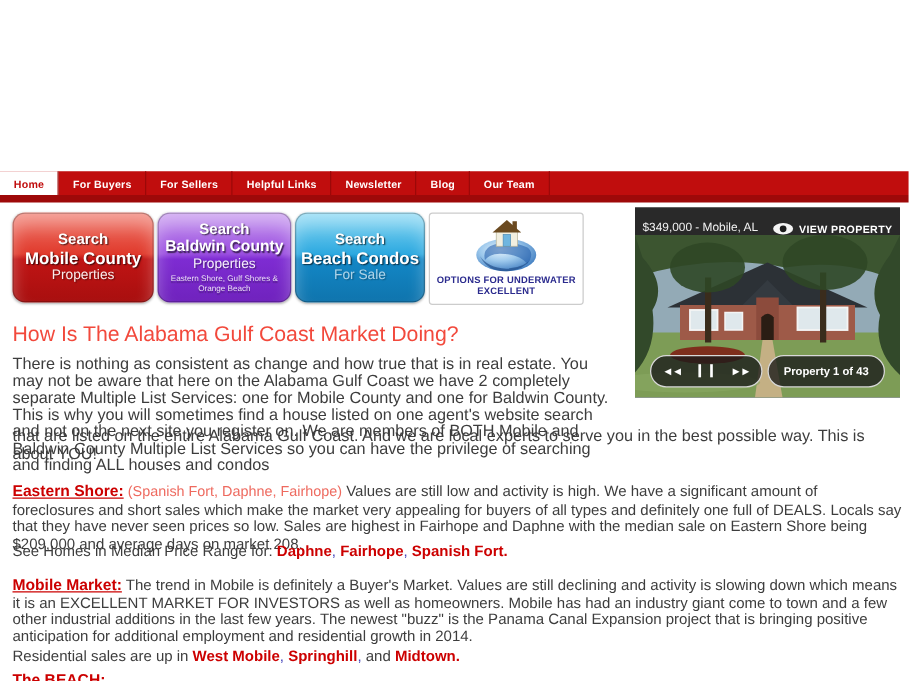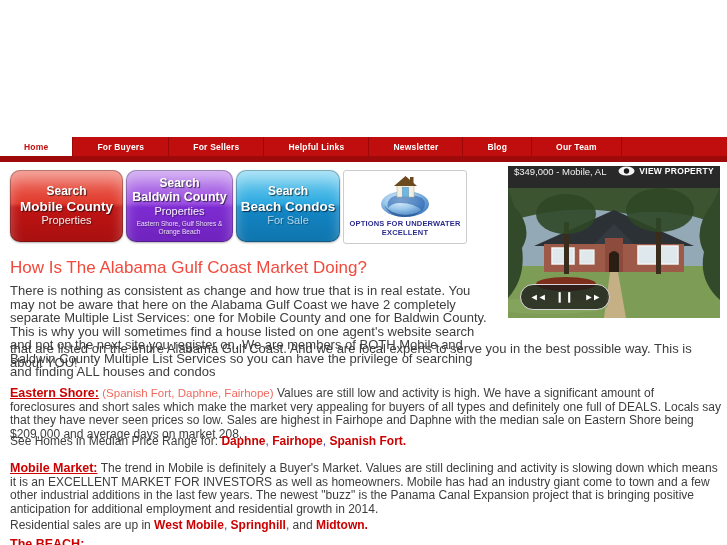--- a/index.html
+++ b/index.html
@@ -4,21 +4,21 @@
 <style>
   html,body{margin:0;padding:0;}
   body{
     width:727px;height:545px;position:relative;overflow:hidden;
     background:#ffffff;font-family:"Liberation Sans",sans-serif;color:#3d3d3d;
   }
   
   .navbar{position:absolute;top:137px;left:0;width:727px;}
   .nav-row{display:flex;height:19px;background:#c00d0d;align-items:stretch;}
   .nav-item{
-    display:flex;align-items:center;padding:0 24px;font-size:8.5px;font-weight:bold;
+    display:flex;align-items:center;padding:0 11px;font-size:8.5px;font-weight:bold;
     color:#ffffff;text-decoration:none;border-right:1px solid #9c0808;letter-spacing:.2px;
     cursor:pointer;white-space:nowrap;
   }
   .nav-item.active{background:#ffffff;color:#c00d0d;}
   .nav-strip{height:6px;background:#9e0909;}
   
   .promo-row{position:absolute;top:170px;left:10px;display:flex;gap:3px;align-items:flex-start;}
   .promo-btn{
     width:108px;height:72px;border-radius:10px;display:flex;flex-direction:column;
     justify-content:center;align-items:center;cursor:pointer;box-sizing:border-box;
@@ -36,21 +36,21 @@
   .logo-card{
     width:124px;height:74px;background:#ffffff;border:1px solid #cccccc;border-radius:3px;
     display:flex;flex-direction:column;align-items:center;justify-content:flex-start;
     box-sizing:border-box;padding-top:2px;cursor:pointer;
   }
   .logo-text{font-size:7.5px;font-weight:bold;color:#2b2b8e;text-align:center;line-height:1.25;letter-spacing:.2px;}
   
   .slideshow{position:absolute;top:166px;left:508px;width:212px;height:152px;background:#222;}
   .ss-header{
     position:absolute;top:0;left:0;right:0;height:22px;background:rgba(42,42,42,.92);
-    display:flex;align-items:flex-start;justify-content:space-between;padding:0 6px;z-index:3;
+    display:flex;align-items:flex-end;justify-content:space-between;padding:0 6px;z-index:3;
   }
   .ss-price{color:#f2f2f2;font-size:9.5px;}
   .ss-view{display:flex;align-items:center;gap:4px;cursor:pointer;}
   .ss-view-label{color:#ffffff;font-size:8.5px;font-weight:bold;letter-spacing:.3px;}
   .ss-photo{position:absolute;top:22px;left:0;width:212px;height:130px;}
   .ss-controls{position:absolute;bottom:8px;left:0;right:0;display:flex;justify-content:space-between;padding:0 12px;z-index:3;}
   .pill{
     background:rgba(25,25,25,.78);border:1px solid #d8d8d8;border-radius:14px;height:26px;
     display:flex;align-items:center;justify-content:center;color:#fff;box-sizing:border-box;
   }
@@ -162,20 +162,23 @@
     <ellipse cx="58" cy="26" rx="30" ry="20" fill="#2f4726" opacity=".9"></ellipse>
     <ellipse cx="152" cy="22" rx="34" ry="22" fill="#2f4726" opacity=".9"></ellipse>
     <ellipse cx="40" cy="118" rx="60" ry="8" fill="#89a862" opacity=".6"></ellipse>
   </svg>
   <div class="ss-controls">
     <div class="pill pill-nav">
       <span class="ctrl">◄◄</span>
       <span class="ctrl pause">❙❙</span>
       <span class="ctrl">►►</span>
     </div>
+    <div class="pill pill-count">
+      <span>Property 1 of 43</span>
+    </div>
   </div>
 </div>
 
 <h1 class="page-heading" style="margin:0;font-weight:400;">How Is The Alabama Gulf Coast Market Doing?</h1>
 
 <p class="intro-p1" style="margin:0;">There is nothing as consistent as change and how true that is in real estate. You may not be aware that here on the Alabama Gulf Coast we have 2 completely separate Multiple List Services: one for Mobile County and one for Baldwin County. This is why you will sometimes find a house listed on one agent's website search and not on the next site you register on. We are members of BOTH Mobile and Baldwin County Multiple List Services so you can have the privilege of searching and finding ALL houses and condos</p>
 <p class="intro-p2" style="margin:0;">that are listed on the entire Alabama Gulf Coast. And we are local experts to serve you in the best possible way. This is about YOU!</p>
 
 <div class="section sec-eastern">
   <span class="sec-label">Eastern Shore:</span>

